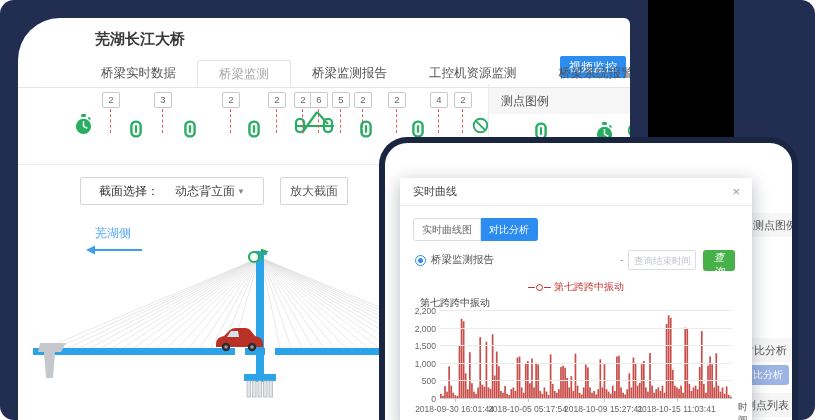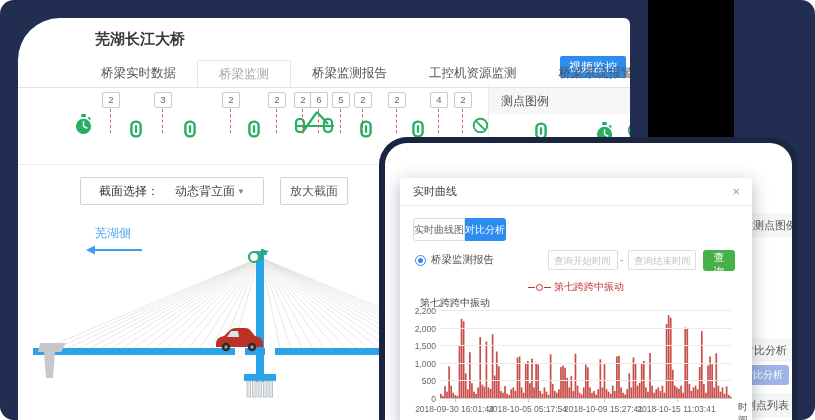--- a/index.html
+++ b/index.html
@@ -60,38 +60,38 @@
   .bgw-compare-btn{position:absolute;left:352px;top:222px;width:52px;height:20px;background:#9db4e4;
     border:none;border-radius:3px;color:#fff;font-size:10px;cursor:pointer;font-family:inherit;}
 
   
   .modal{position:absolute;left:400px;top:178px;width:352px;height:250px;background:#fff;border-radius:3px;
     box-shadow:0 4px 18px rgba(15,25,55,.30);overflow:hidden;}
   .m-head{position:relative;height:27px;border-bottom:1px solid #ececec;}
   .m-title{position:absolute;left:13px;top:0;line-height:27px;font-size:11px;color:#444;}
   .m-close{position:absolute;right:12px;top:0;line-height:27px;font-size:13px;color:#999;cursor:pointer;}
   .m-tabs{position:absolute;left:13px;top:40px;display:flex;}
-  .m-tab{height:21px;line-height:21px;padding:0 0;font-size:10px;border:1px solid #dcdcdc;color:#666;
+  .m-tab{height:21px;line-height:21px;padding:0 8px;font-size:10px;border:1px solid #dcdcdc;color:#666;
     background:#fff;cursor:pointer;white-space:nowrap;}
   .m-tab:first-child{border-radius:3px 0 0 3px;}
   .m-tab:last-child{border-radius:0 3px 3px 0;border-left:none;}
   .m-tab.active{background:#2d8cf0;border-color:#2d8cf0;color:#fff;}
   .m-query{position:absolute;left:13px;top:72px;right:13px;height:24px;font-size:10.5px;color:#555;}
   .radio{position:absolute;left:2px;top:5px;width:9px;height:9px;border:1px solid #2d8cf0;border-radius:50%;
     cursor:pointer;}
   .radio-dot{position:absolute;left:2px;top:2px;width:5px;height:5px;border-radius:50%;background:#2d8cf0;}
   .radio-label{position:absolute;left:18px;top:3px;}
   .m-query input{position:absolute;top:0;height:20px;border:1px solid #dcdcdc;border-radius:2px;
     font-size:9.5px;padding:0 5px;box-sizing:border-box;color:#444;width:70px;font-family:inherit;}
   .m-query input::placeholder{color:#c0c4cc;}
   .inp-start{left:135px;}
   .inp-end{left:215px;width:68px !important;}
   .inp-sep{position:absolute;left:207px;top:3px;color:#999;}
   .q-btn{position:absolute;left:290px;top:0;width:32px;height:21px;background:#45b148;border:none;
-    border-radius:3px;color:#fff;font-size:10.5px;cursor:pointer;font-family:inherit;}
+    border-radius:3px;color:#fff;font-size:10.5px;cursor:pointer;font-family:inherit;font-style:italic;}
   .m-legend{position:absolute;left:0;right:0;top:102px;text-align:center;font-size:10px;color:#c23531;}
   .lg-line{display:inline-block;width:7px;height:1px;background:#c23531;vertical-align:middle;}
   .lg-circ{display:inline-block;width:5px;height:5px;border:1px solid #c23531;border-radius:50%;
     background:#fff;vertical-align:middle;margin:0 1px;}
   .chart-title{position:absolute;left:20px;top:118px;font-size:10px;color:#464646;}
   .plot{position:absolute;left:40px;top:132px;width:292px;height:88px;}
   .gline{position:absolute;left:0;right:0;height:0;border-top:1px solid #ebebeb;}
   .gline.axis{border-top:1px solid #c9c9c9;}
   .ytick{position:absolute;left:-38px;width:34px;text-align:right;font-size:8.5px;color:#666;}
   .xtick{position:absolute;top:94px;font-size:8.5px;color:#666;white-space:nowrap;transform:translateX(-50%);}
@@ -337,21 +337,20 @@
     <div class="m-tabs" id="modal-tabs">
         <div class="m-tab">实时曲线图</div>
         <div class="m-tab active">对比分析</div>
       </div>
 
     <div class="m-query">
       <span class="radio">
           <span class="radio-dot"></span>
         </span>
       <span class="radio-label">桥梁监测报告</span>
-      <input class="inp-start" placeholder="查询开始时间" style="">
       <span class="inp-sep">-</span>
       <input class="inp-end" placeholder="查询结束时间" style="">
       <button class="q-btn">查询</button>
     </div>
 
     <div class="m-legend">
       <span class="lg-line"></span><span class="lg-circ"></span><span class="lg-line"></span>
       <span>第七跨跨中振动</span>
     </div>
 

